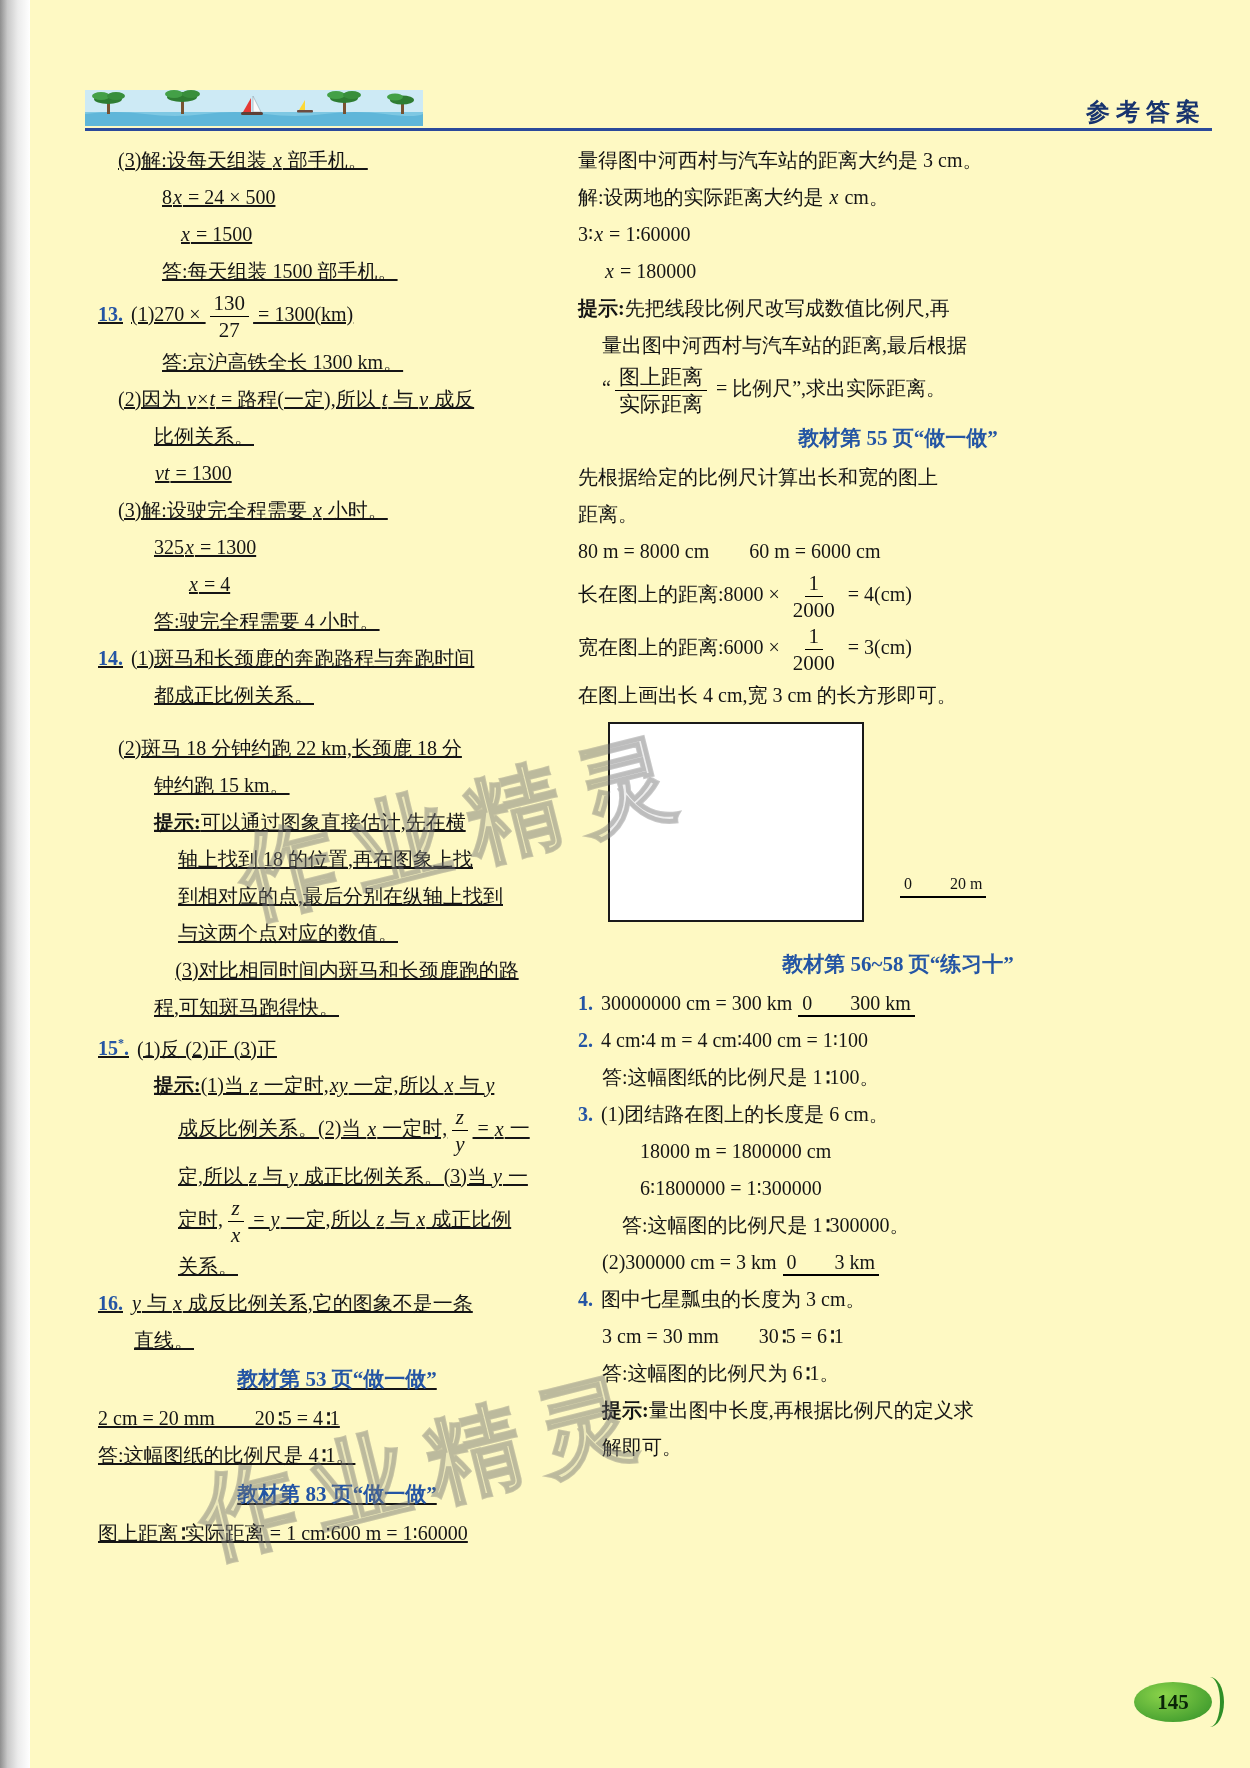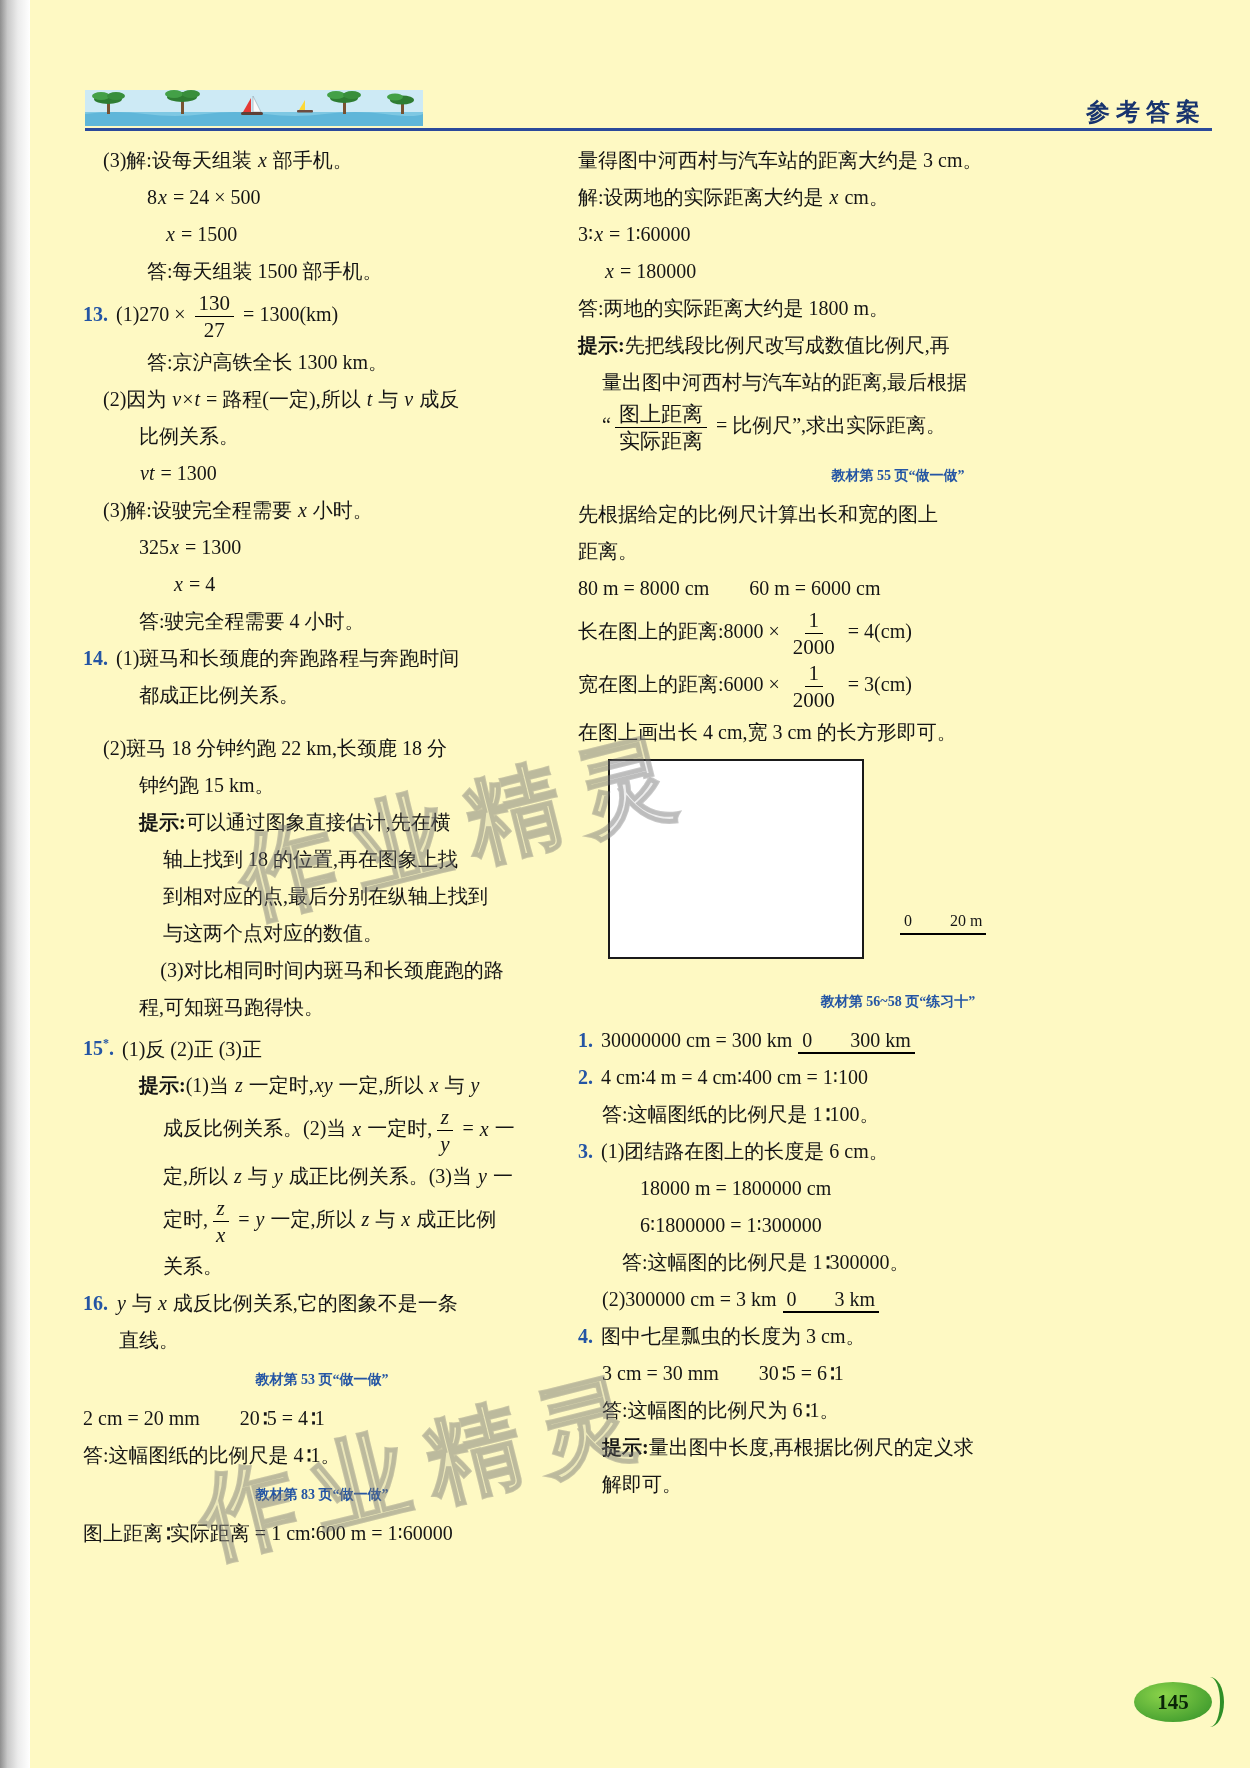--- a/index.html
+++ b/index.html
@@ -9,24 +9,24 @@
     font-family:"Liberation Serif","DejaVu Serif",serif;
     color:#151515;
   }
   .binding{position:absolute;left:0;top:0;width:30px;height:100%;
     background:linear-gradient(90deg,#8f8f8f 0,#c9c9c9 25%,#ececec 60%,#ffffff 100%);}
   .banner{position:absolute;left:85px;top:90px;width:338px;height:36px;}
   .hrule{position:absolute;left:85px;top:128px;width:1127px;height:3px;background:#2b4a9b;}
   .htitle{position:absolute;right:44px;top:96px;font-size:24px;font-weight:bold;
     color:#17336e;letter-spacing:6px;}
   .col{position:absolute;top:142px;}
-  .col-left{left:83px;width:478px;}
+  .col-left{left:98px;width:478px;text-decoration:underline;}
   .col-right{left:578px;width:640px;}
   .line{line-height:37px;font-size:20px;white-space:nowrap;}
-  .heading{text-align:center;color:#2455a4;font-weight:bold;font-size:14px;line-height:41px;}
+  .heading{text-align:center;color:#2455a4;font-weight:bold;font-size:21px;line-height:41px;}
   .lnum{color:#2455a4;font-weight:bold;margin-right:8px;}
   .lnum sup{font-size:0.6em;}
   .bold{font-weight:bold;}
   .var{font-style:italic;font-family:"Liberation Serif",serif;padding:0 1px;}
   .frac{display:inline-flex;flex-direction:column;align-items:center;vertical-align:middle;
     margin:0 4px;font-size:21px;line-height:1.25;}
   .frac .fn{border-bottom:1.6px solid #000;padding:0 4px;}
   .frac .fd{padding:0 4px;}
   .sbar{display:inline-flex;border-bottom:2px solid #000;line-height:24px;vertical-align:baseline;margin-left:6px;}
   .sbar span{padding:0 4px;}
@@ -143,21 +143,20 @@
       <div class="line"><span>2 cm = 20 mm　　20∶5 = 4∶1</span></div>
       <div class="line"><span>答:这幅图纸的比例尺是 4∶1。</span></div>
       <div class="heading">教材第 83 页“做一做”</div>
       <div class="line"><span>图上距离∶实际距离 = 1 cm∶600 m = 1∶60000</span></div>
     </div>
   <div class="col col-right">
       <div class="line"><span>量得图中河西村与汽车站的距离大约是 3 cm。</span></div>
       <div class="line"><span>解:设两地的实际距离大约是 </span><span class="var">x</span><span> cm。</span></div>
       <div class="line"><span>3∶</span><span class="var">x</span><span> = 1∶60000</span></div>
       <div class="line" style="padding-left: 26px;"><span class="var">x</span><span> = 180000</span></div>
-      <div class="line"><span>答:两地的实际距离大约是 1800 m。</span></div>
       <div class="line"><span class="bold">提示:</span><span>先把线段比例尺改写成数值比例尺,再</span></div>
       <div class="line" style="padding-left: 24px;"><span>量出图中河西村与汽车站的距离,最后根据</span></div>
       <div class="line" style="padding-left: 24px;"><span>“</span><span class="frac">
           <span class="fn">图上距离</span>
           <span class="fd">实际距离</span>
         </span><span> = 比例尺”,求出实际距离。</span></div>
       <div class="heading">教材第 55 页“做一做”</div>
       <div class="line"><span>先根据给定的比例尺计算出长和宽的图上</span></div>
       <div class="line"><span>距离。</span></div>
       <div class="line"><span>80 m = 8000 cm　　60 m = 6000 cm</span></div>

